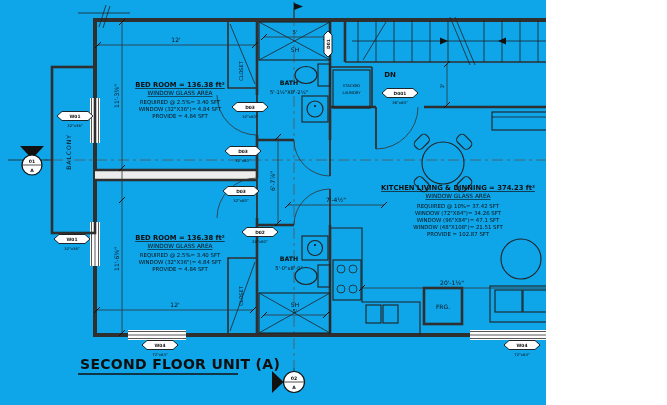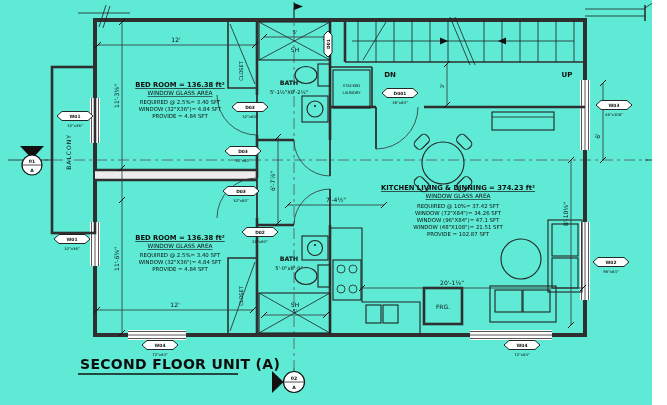--- a/index.html
+++ b/index.html
@@ -1,16 +1,16 @@
 <!DOCTYPE html>
 <html><head>
 <meta charset="utf-8">
 <style>
   html,body{margin:0;padding:0;background:#fff}
-  .sheet{position:relative;width:652px;height:405px;background:#5eead4;overflow:hidden}
+  .sheet{position:relative;width:546px;height:405px;background:#0ea5e9;overflow:hidden}
   svg text{font-family:"DejaVu Sans",sans-serif;fill:#0f0f0f}
   .wallx{stroke:#2f2f2f;stroke-width:4;fill:none}
   .walli{stroke:#2f2f2f;stroke-width:2.6;fill:none}
   .wallt{stroke:#2f2f2f;stroke-width:1.6;fill:none}
   .fix{stroke:#222;stroke-width:1.1;fill:none}
   .thin{stroke:#222;stroke-width:.8;fill:none}
   .dim{stroke:#333;stroke-width:.8;fill:none}
   .tick{stroke:#111;stroke-width:1;fill:none}
   .dash{stroke:#555;stroke-width:.8;fill:none;stroke-dasharray:11 4 3 4}
   .glass{stroke:#444;stroke-width:.9;fill:none}

